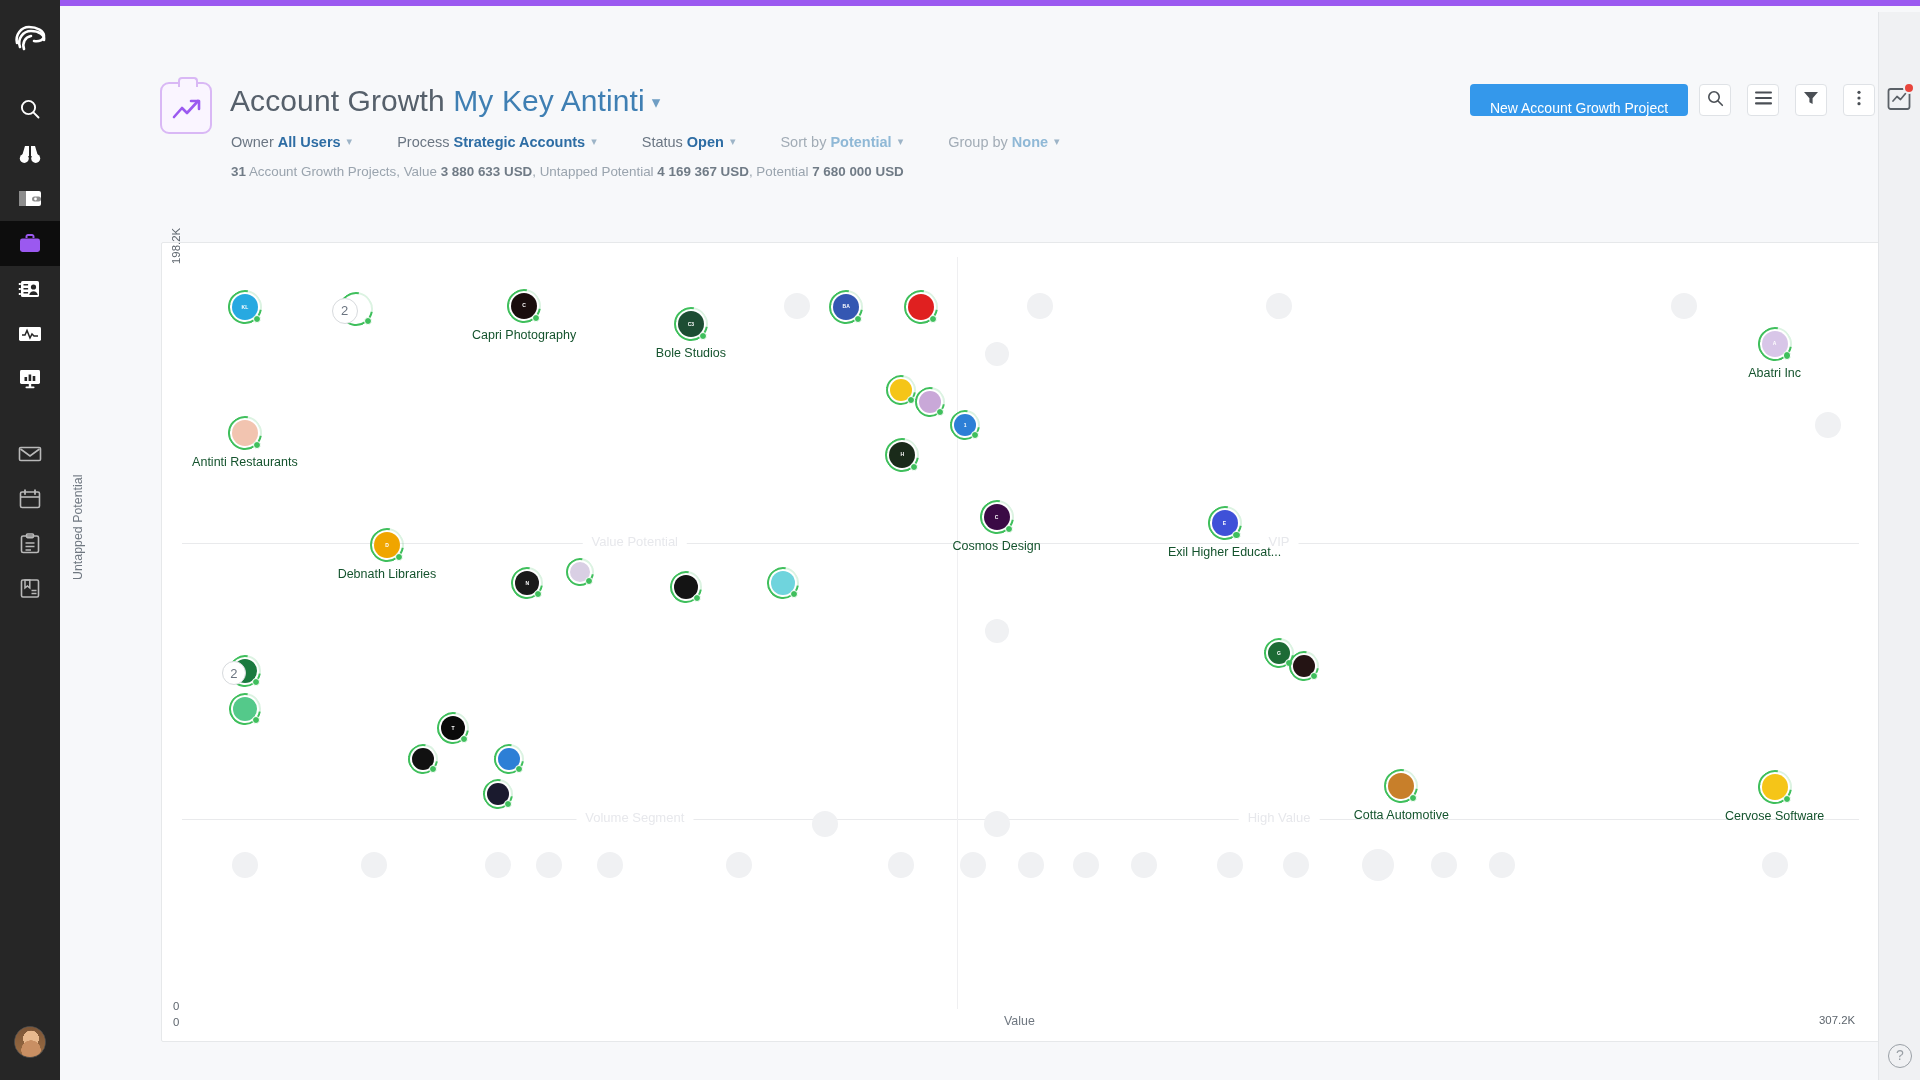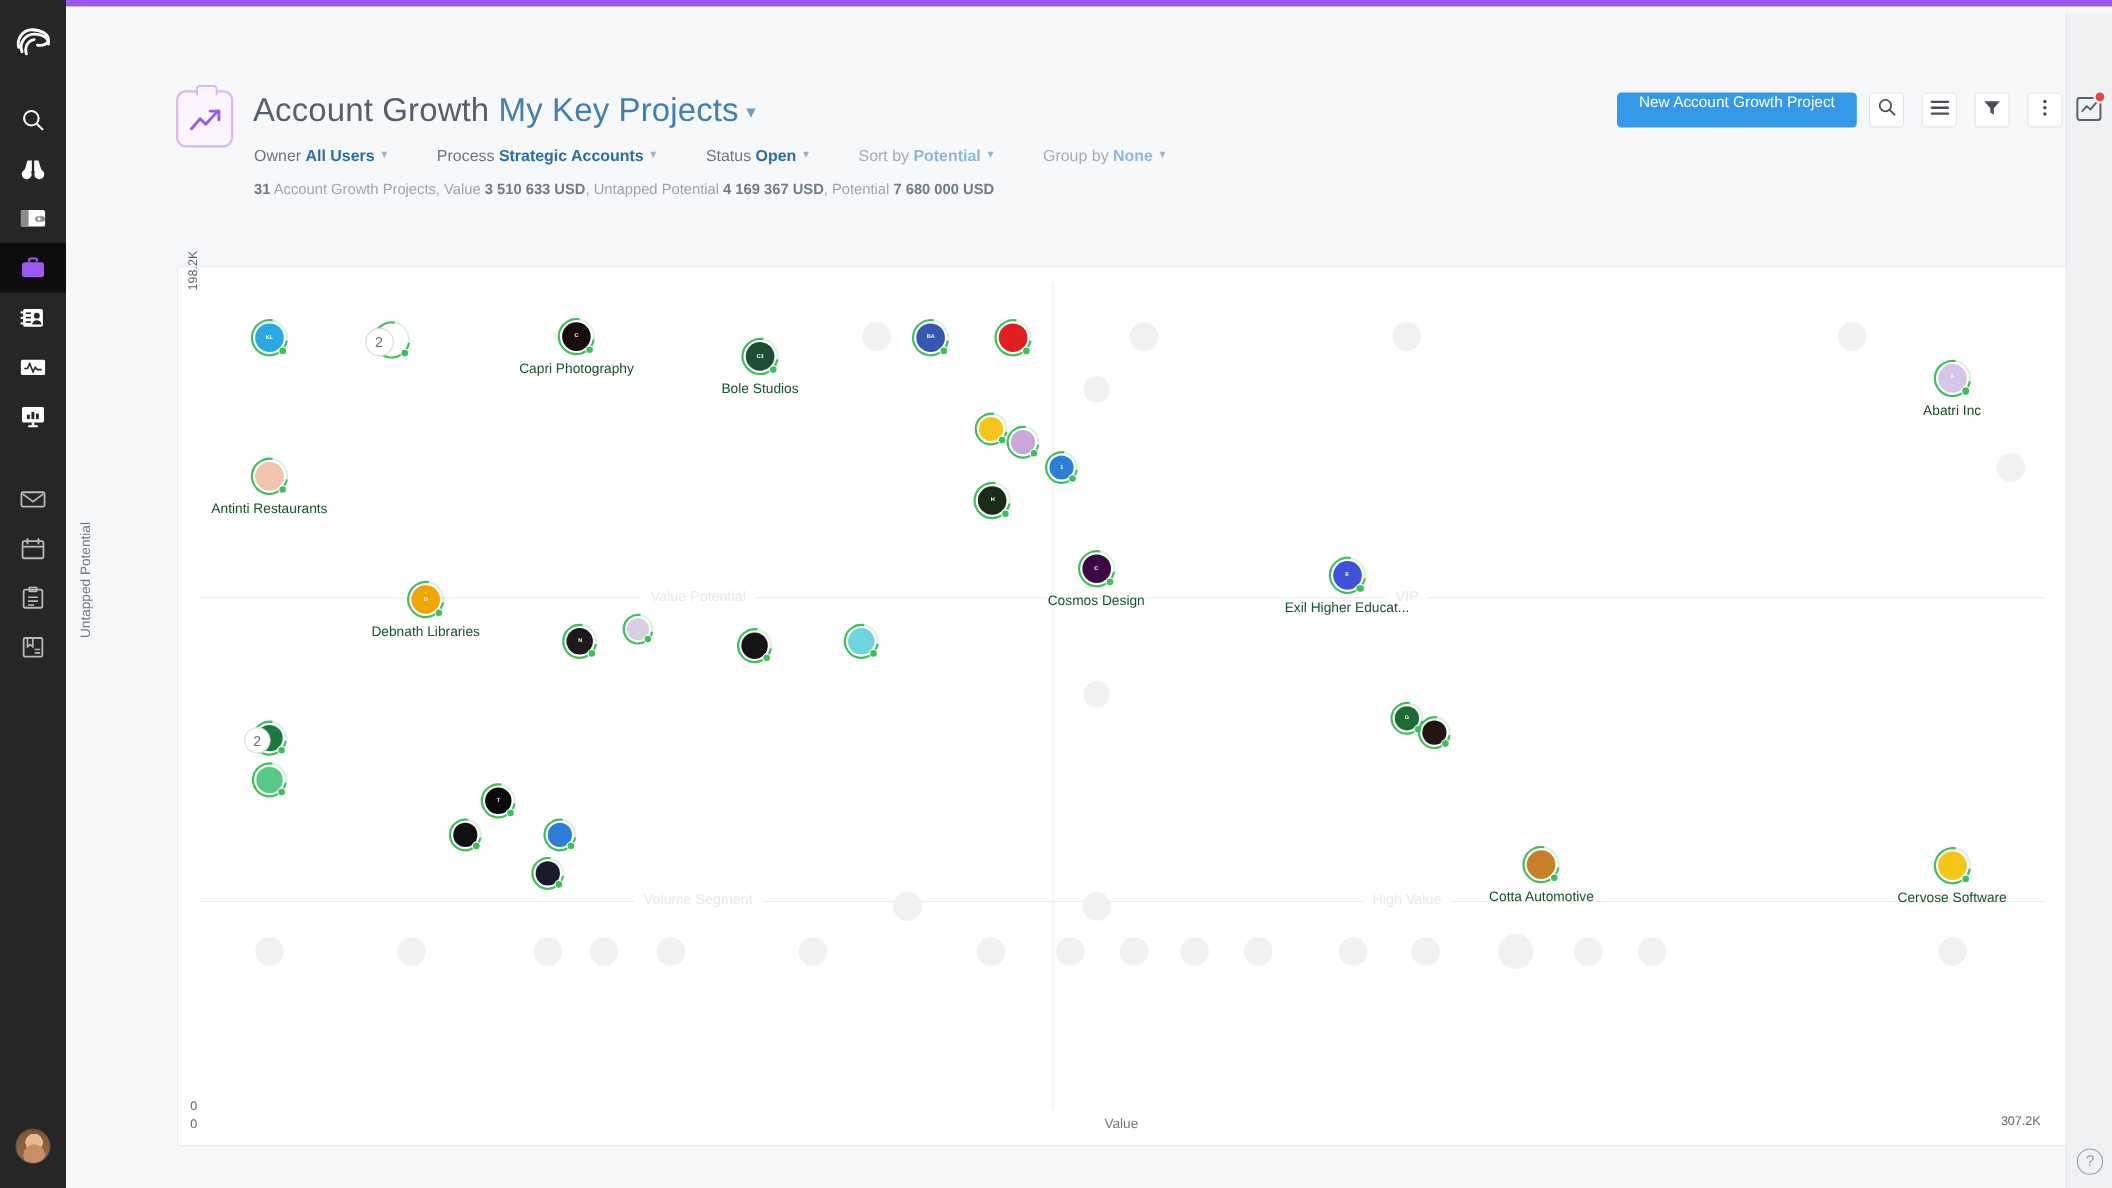--- a/index.html
+++ b/index.html
@@ -88,21 +88,21 @@
   #filters .cv { color:#9db4c7; font-size:11px; margin-left:6px; vertical-align:2px; }
 
   #stats {
     position:absolute; left:171px; top:158px; font-size:13.4px; color:#9aa4ae; white-space:nowrap;
   }
   #stats b { color:#707b86; font-weight:700; }
 
   #newbtn {
     position:absolute; left:1410px; top:78px; width:218px; height:32px;
     background:#3498eb; border-radius:4px; color:#fff; font-size:14px;
-    display:flex; align-items:flex-start; justify-content:center; cursor:pointer; font-weight:400;
+    display:flex; align-items:flex-end; justify-content:center; cursor:pointer; font-weight:400;
   }
   .iconbtn {
     position:absolute; top:78px; width:32px; height:32px; background:#fff;
     border:1px solid #dfe2e6; border-radius:4px; cursor:pointer;
     display:flex; align-items:center; justify-content:center;
   }
   #btn-search { left:1639px; }
   #btn-list   { left:1687px; }
   #btn-filter { left:1735px; }
   #btn-more   { left:1783px; }
@@ -270,42 +270,42 @@
     <div id="appicon">
       <div class="handle"></div>
       <svg width="34" height="30" viewBox="0 0 34 30">
         <polyline points="3,22 11,13 16,18 27,6" fill="none" stroke="#9b59f0" stroke-width="2.6" stroke-linecap="round" stroke-linejoin="round"></polyline>
         <polyline points="20,6 28,6 28,14" fill="none" stroke="#9b59f0" stroke-width="2.6" stroke-linecap="round" stroke-linejoin="round"></polyline>
       </svg>
     </div>
 
     <div id="title">
       <span>Account Growth</span>
-      <span class="blue">My Key Projects</span><span class="chev">▾</span>
+      <span class="blue">My Key Antinti</span><span class="chev">▾</span>
     </div>
 
     <div id="filters">
       <span class="f">
         <span>Owner</span><b>All Users</b><span class="cv">▾</span>
       </span>
       <span class="f">
         <span>Process</span><b>Strategic Accounts</b><span class="cv">▾</span>
       </span>
       <span class="f">
         <span>Status</span><b>Open</b><span class="cv">▾</span>
       </span>
       <span class="f dim">
         <span>Sort by</span><b>Potential</b><span class="cv">▾</span>
       </span>
       <span class="f dim">
         <span>Group by</span><b>None</b><span class="cv">▾</span>
       </span>
     </div>
 
-    <div id="stats"><b>31</b><span> Account Growth Projects, Value </span><b>3 510 633 USD</b><span>, Untapped Potential </span><b>4 169 367 USD</b><span>, Potential </span><b>7 680 000 USD</b></div>
+    <div id="stats"><b>31</b><span> Account Growth Projects, Value </span><b>3 880 633 USD</b><span>, Untapped Potential </span><b>4 169 367 USD</b><span>, Potential </span><b>7 680 000 USD</b></div>
 
     <div id="newbtn">
       <span>New Account Growth Project</span>
     </div>
 
     <div class="iconbtn" id="btn-search">
       <span>
         <svg width="17" height="17" viewBox="0 0 17 17">
             <circle cx="7" cy="7" r="5.2" fill="none" stroke="#4a4f55" stroke-width="1.6"></circle>
             <line x1="10.8" y1="10.8" x2="15.3" y2="15.3" stroke="#4a4f55" stroke-width="1.6" stroke-linecap="round"></line>

